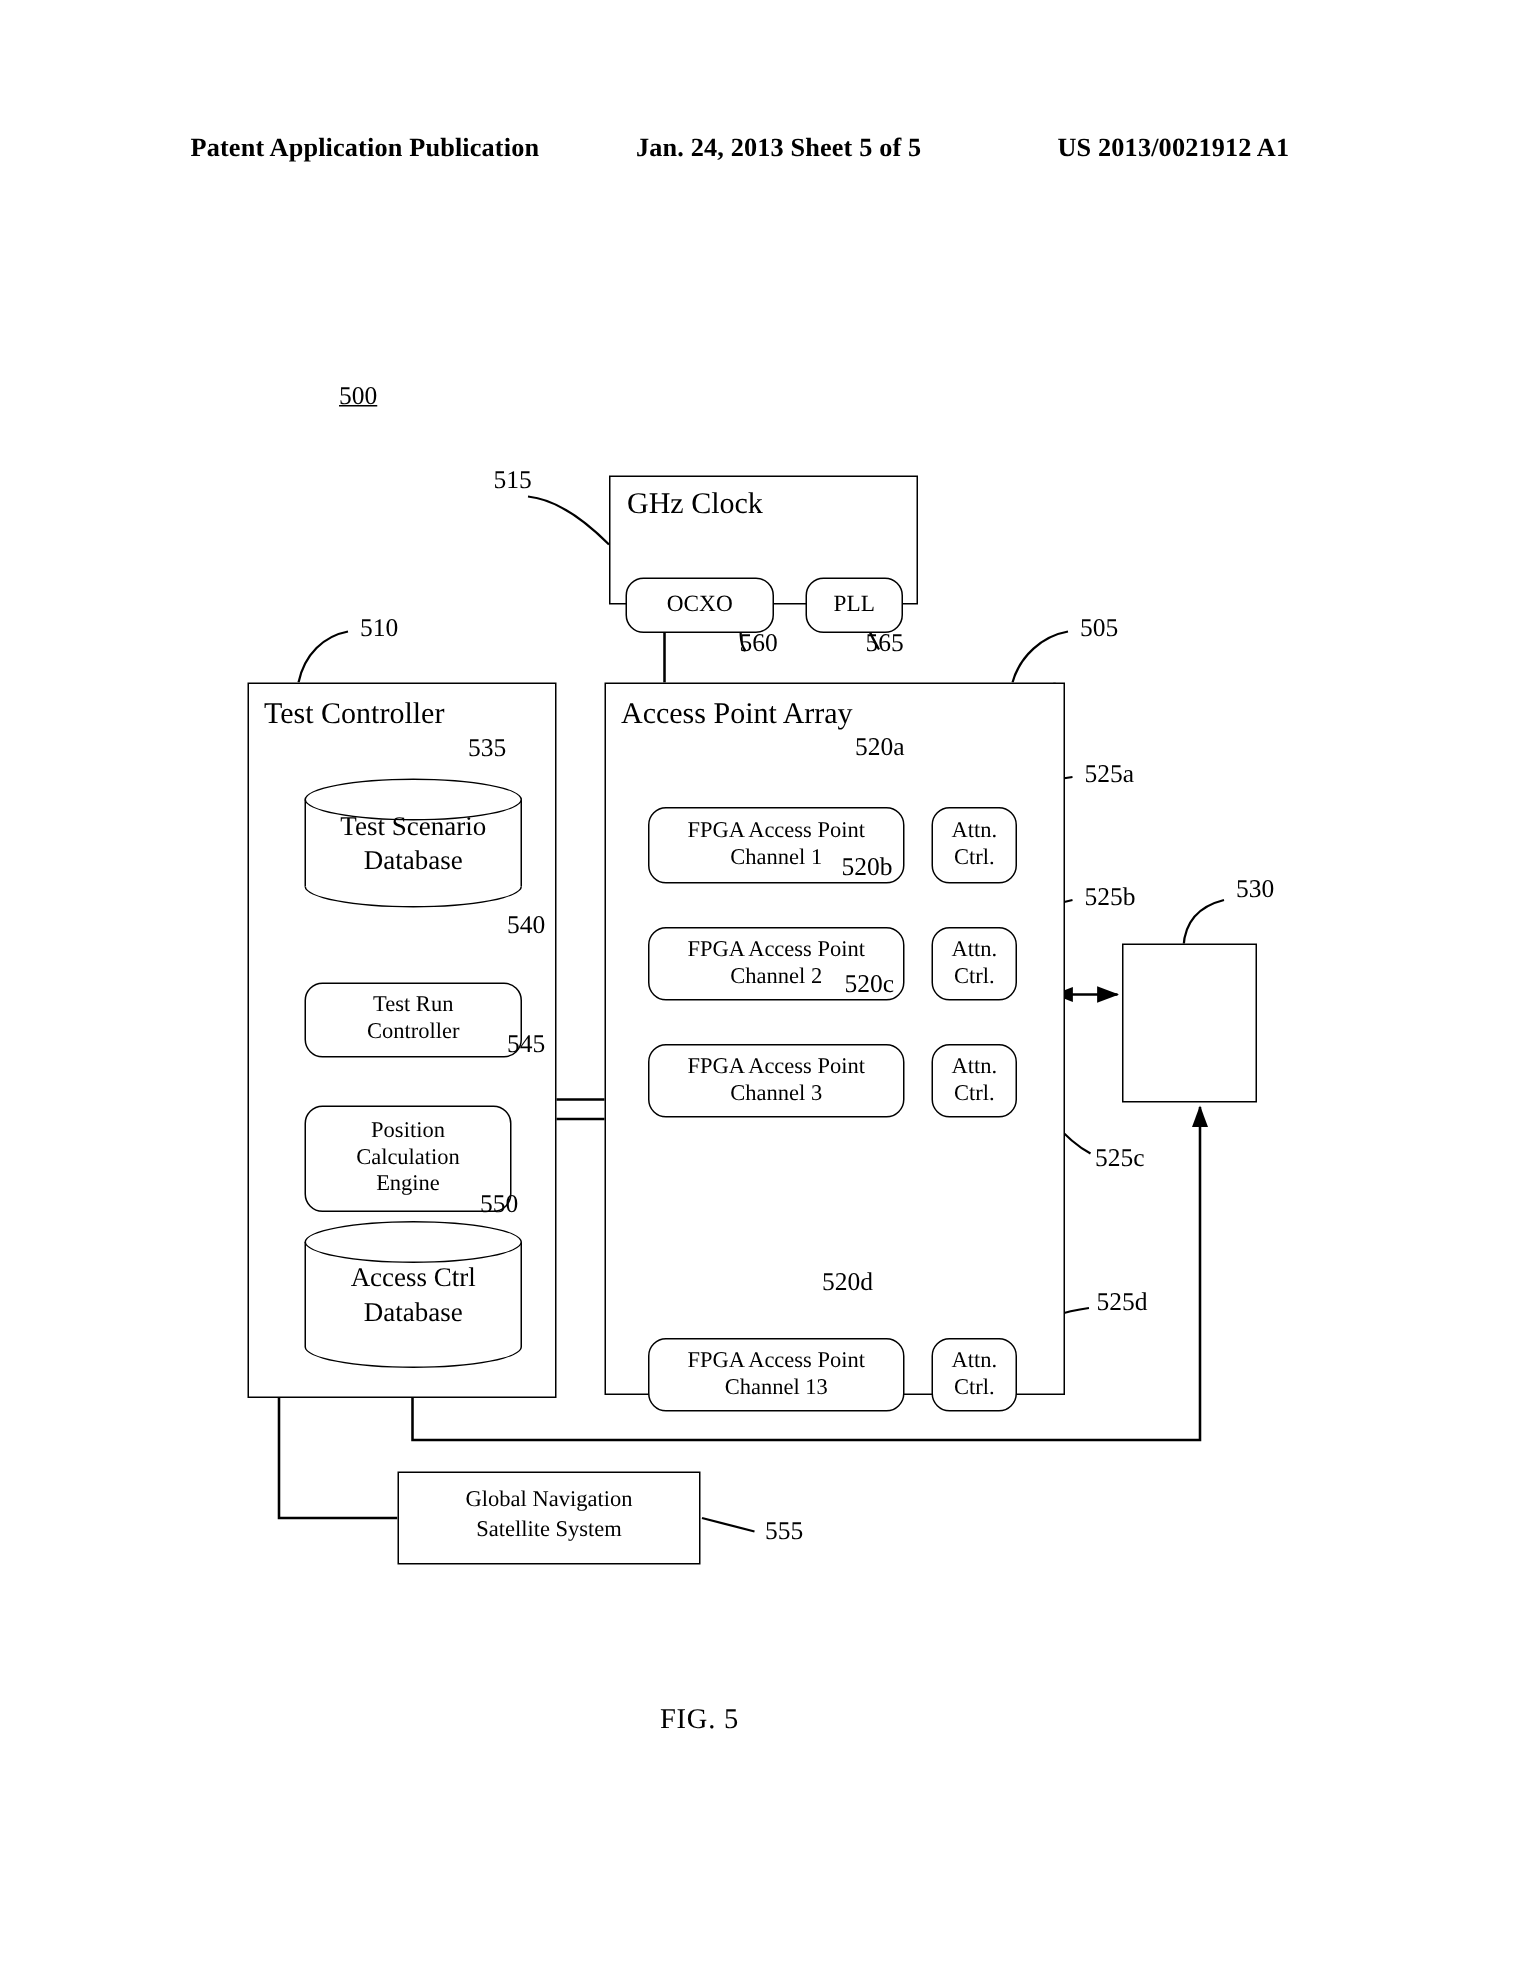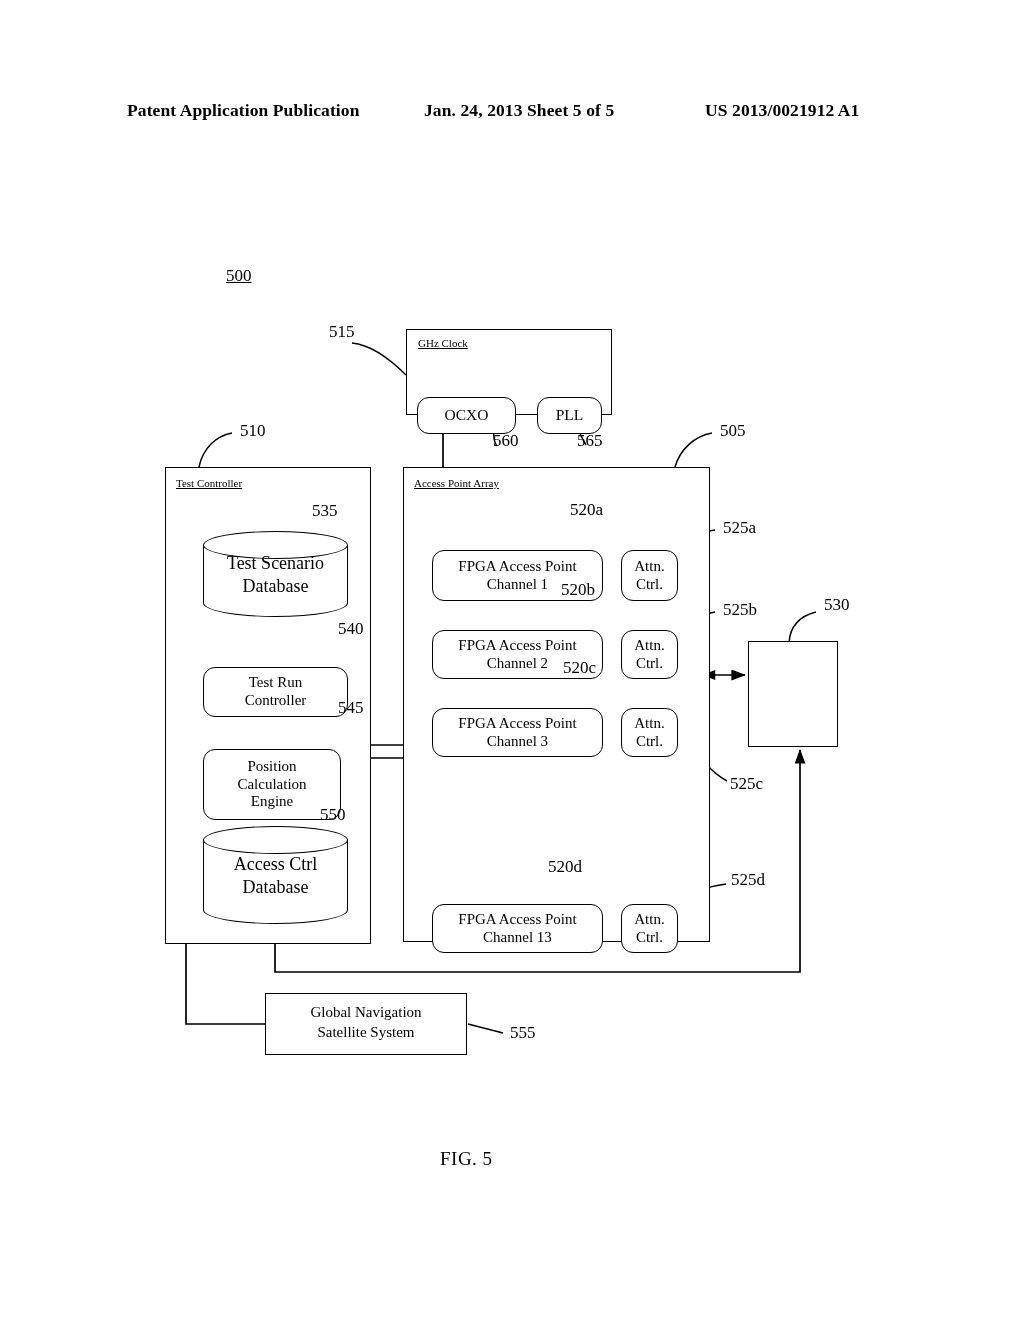--- a/index.html
+++ b/index.html
@@ -2,42 +2,42 @@
 <html><head>
 <meta charset="utf-8">
 <title>Patent Figure</title>
 <style>
   html,body{margin:0;padding:0;background:#ffffff;}
   body{
     width:1024px;height:1320px;position:relative;overflow:hidden;
     font-family:"Liberation Serif","DejaVu Serif",serif;
     color:#000;
   }
-  .page{position:absolute;left:0;top:12px;width:1024px;height:1138px;}
+  .page{position:absolute;left:0;top:0;width:1024px;height:1138px;}
 
   
   .hdr{
     position:absolute;top:88px;left:0;width:1024px;
     font-family:"Liberation Serif","DejaVu Serif",serif;
     font-weight:bold;font-size:17.5px;letter-spacing:.1px;
   }
   .hdr span{position:absolute;white-space:nowrap;}
   .hdr .h1{left:127px;}
   .hdr .h2{left:424px;}
   .hdr .h3{left:705px;}
 
   
   svg.wires{position:absolute;left:0;top:0;width:1024px;height:1320px;}
 
   
   .box{position:absolute;box-sizing:border-box;border:1.6px solid #000;background:#fff;}
   .rbox{position:absolute;box-sizing:border-box;border:1.6px solid #000;background:#fff;
         border-radius:12px;display:flex;align-items:center;justify-content:center;
         text-align:center;line-height:1.18;margin-top:26px;}
-  .grp-title{position:absolute;font-size:11px;text-decoration:underline;white-space:nowrap;}
+  .grp-title{position:absolute;font-size:20px;white-space:nowrap;}
   .ref{position:absolute;font-size:17px;white-space:nowrap;}
   .fig{position:absolute;font-size:19px;letter-spacing:.5px;white-space:nowrap;}
   .tag500{position:absolute;font-size:17px;text-decoration:underline;white-space:nowrap;}
 
   
   .cyl{position:absolute;}
   .cyl .body{position:absolute;left:0;right:0;top:14px;bottom:14px;
       border-left:1.6px solid #000;border-right:1.6px solid #000;background:#fff;}
   .cyl .top{position:absolute;left:0;right:0;top:0;height:28px;
       border:1.6px solid #000;border-radius:50%;background:#fff;box-sizing:border-box;}

